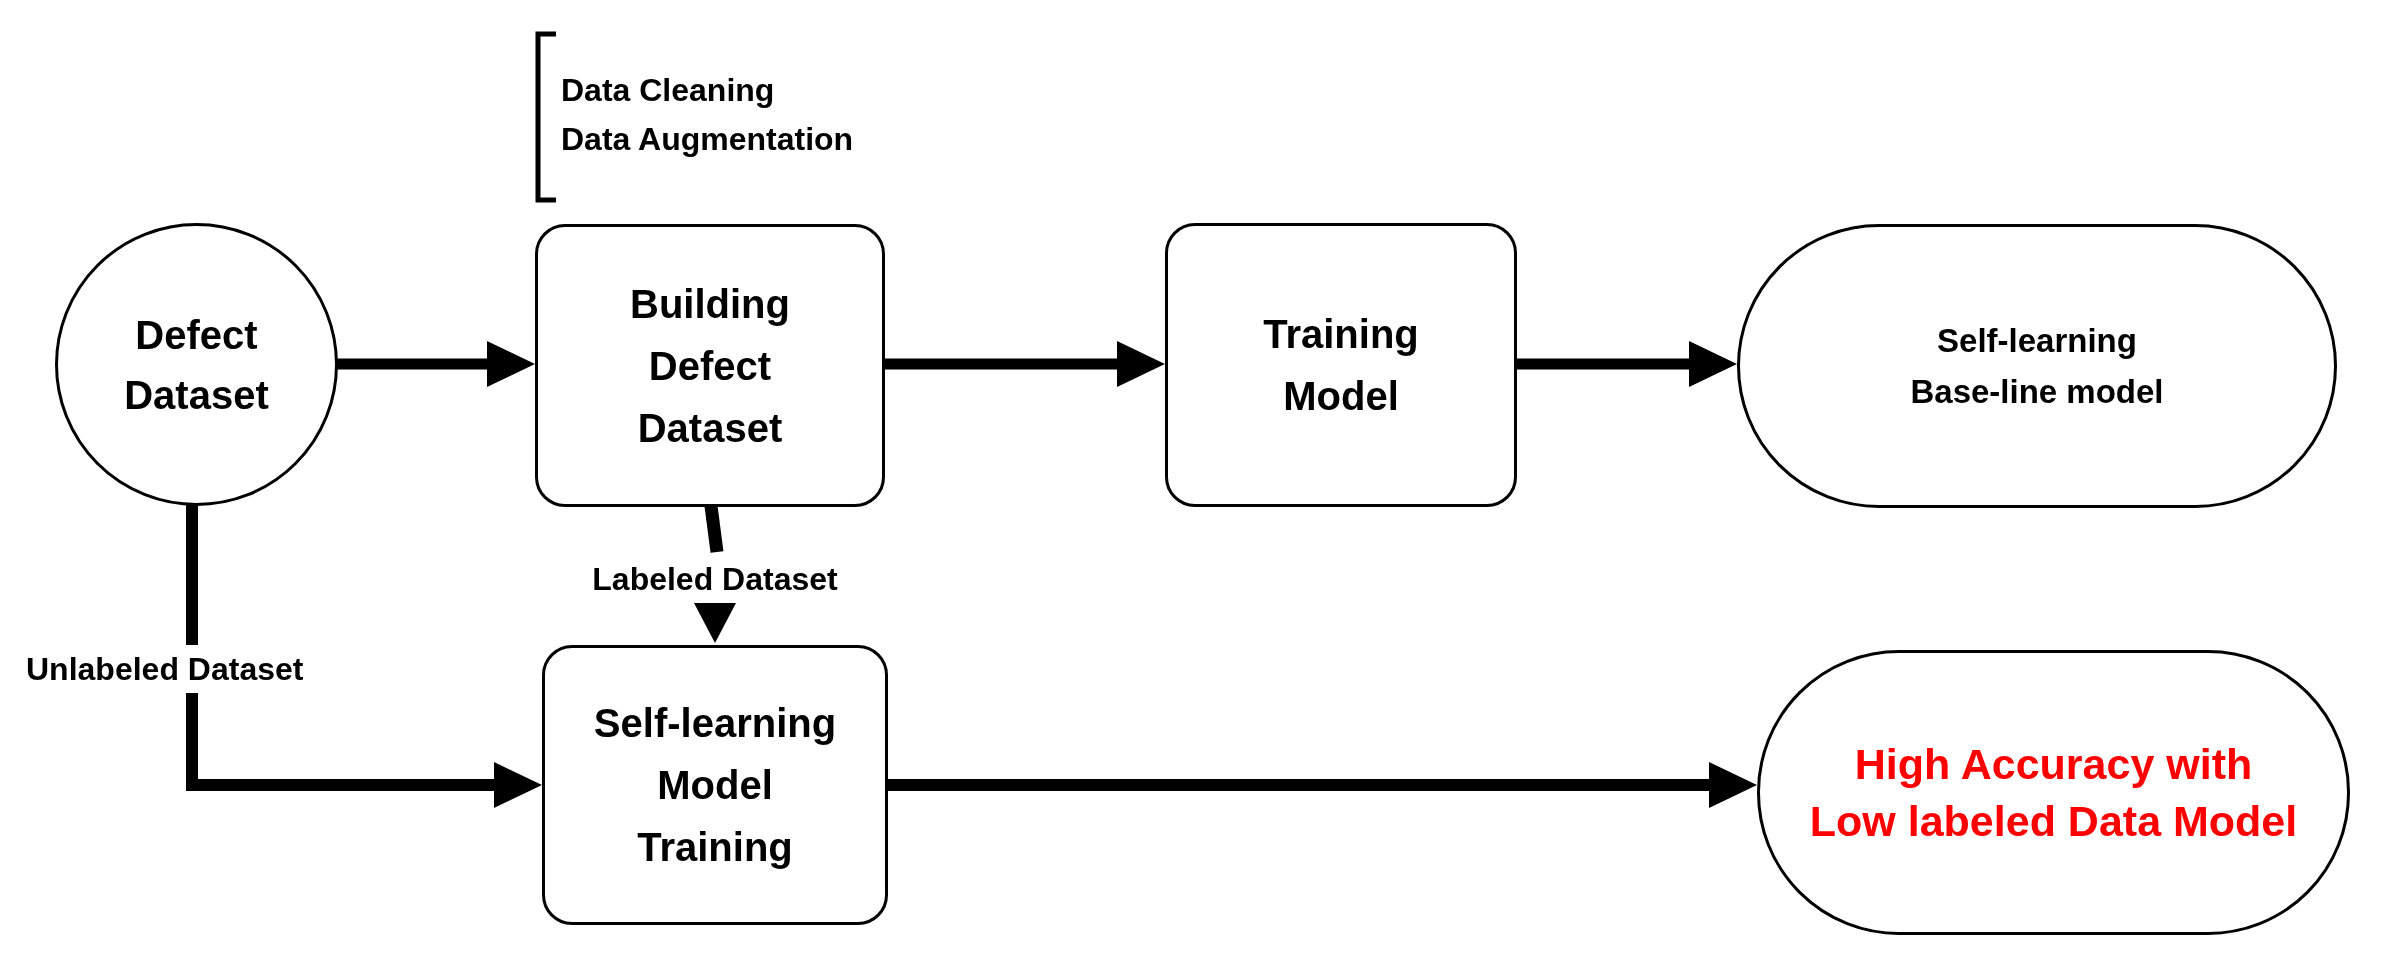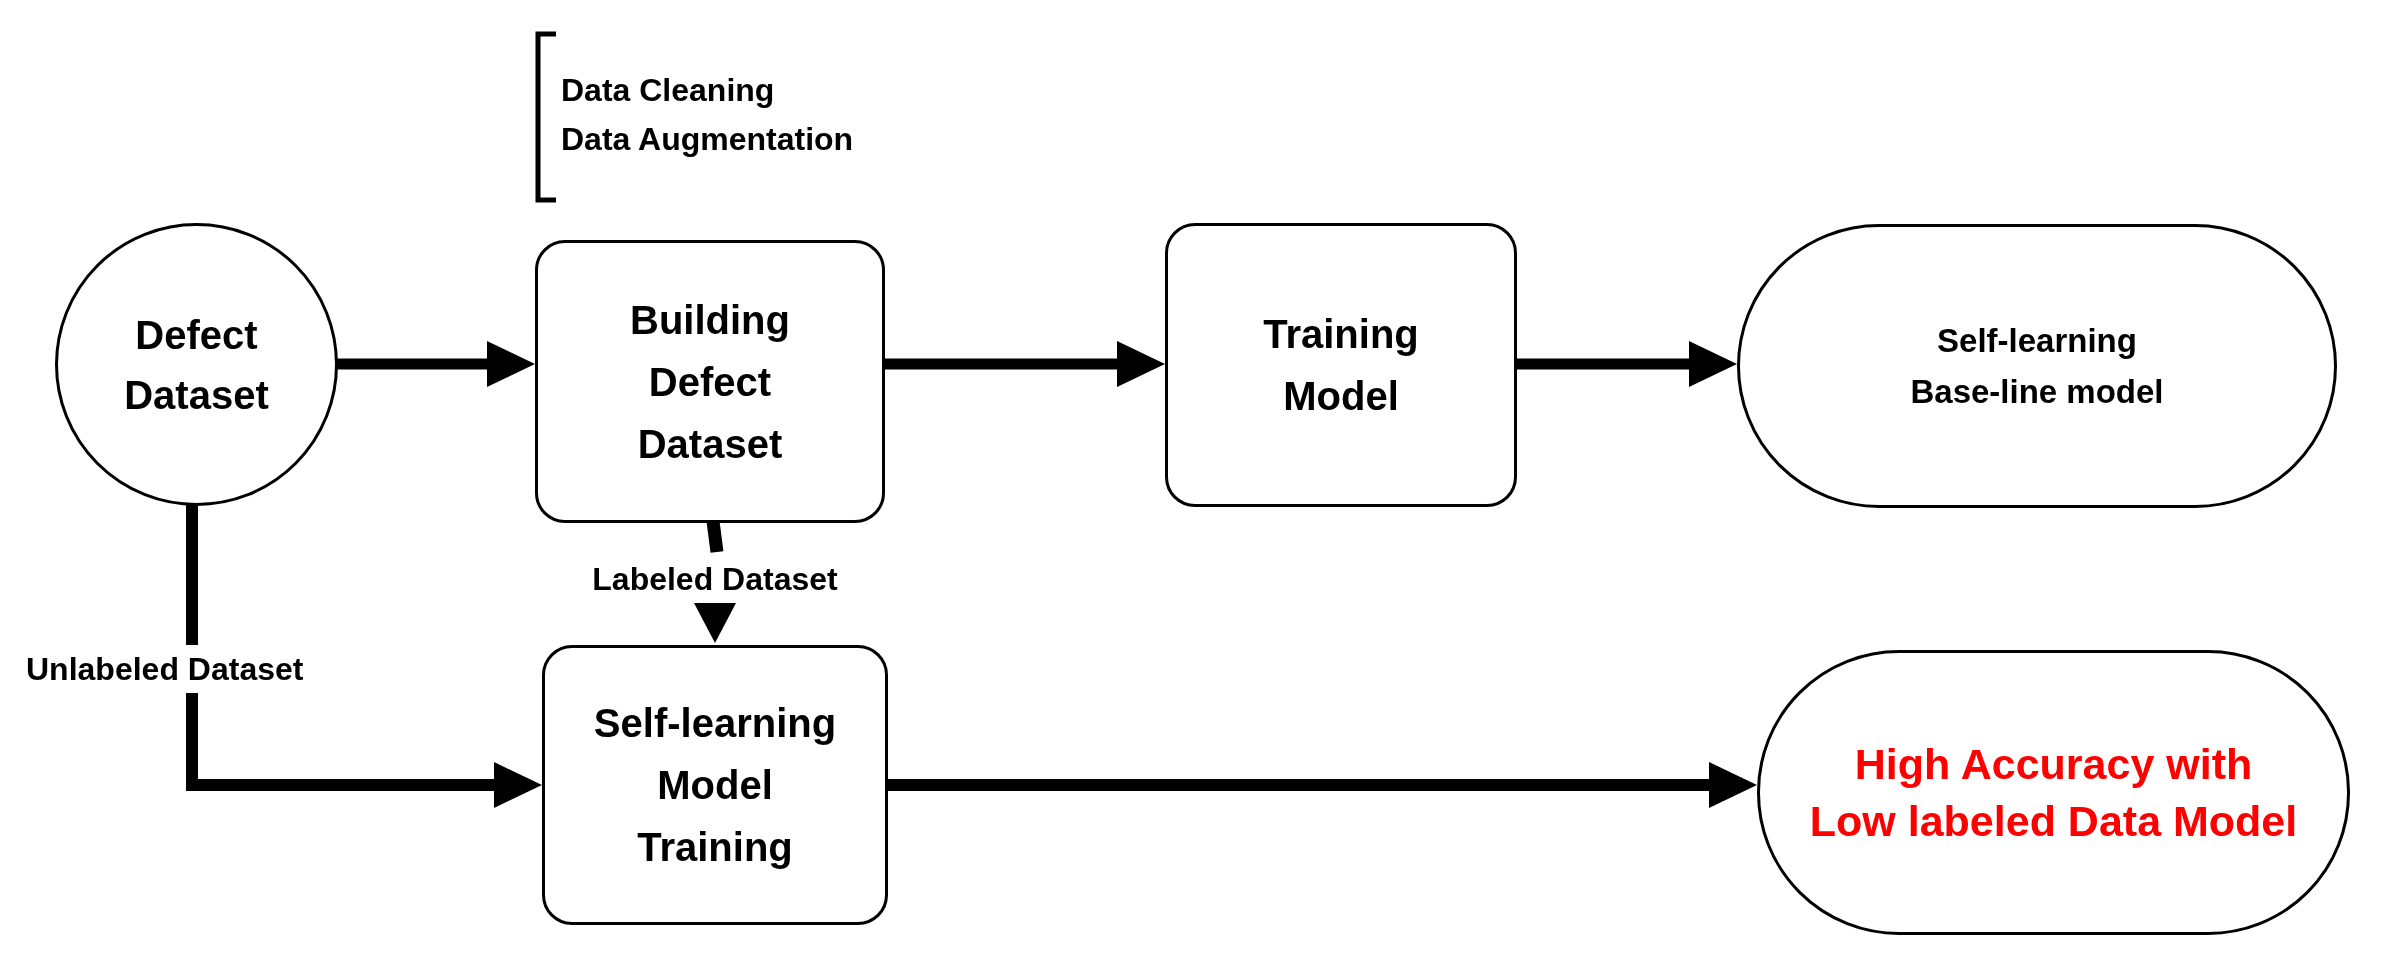--- a/index.html
+++ b/index.html
@@ -38,21 +38,21 @@
   .circle {
     left: 55px; top: 223px;
     width: 283px; height: 283px;
     border-radius: 50%;
     font-size: 40px; line-height: 60px;
   }
   .box1 {
     left: 535px; top: 224px;
     width: 350px; height: 283px;
     border-radius: 30px;
-    font-size: 40px; line-height: 62px; margin-top: 16px;
+    font-size: 40px; line-height: 62px;
   }
   .box2 {
     left: 1165px; top: 223px;
     width: 352px; height: 284px;
     border-radius: 30px;
     font-size: 40px; line-height: 62px;
   }
   .stadium1 {
     left: 1737px; top: 224px;
     width: 600px; height: 284px;

